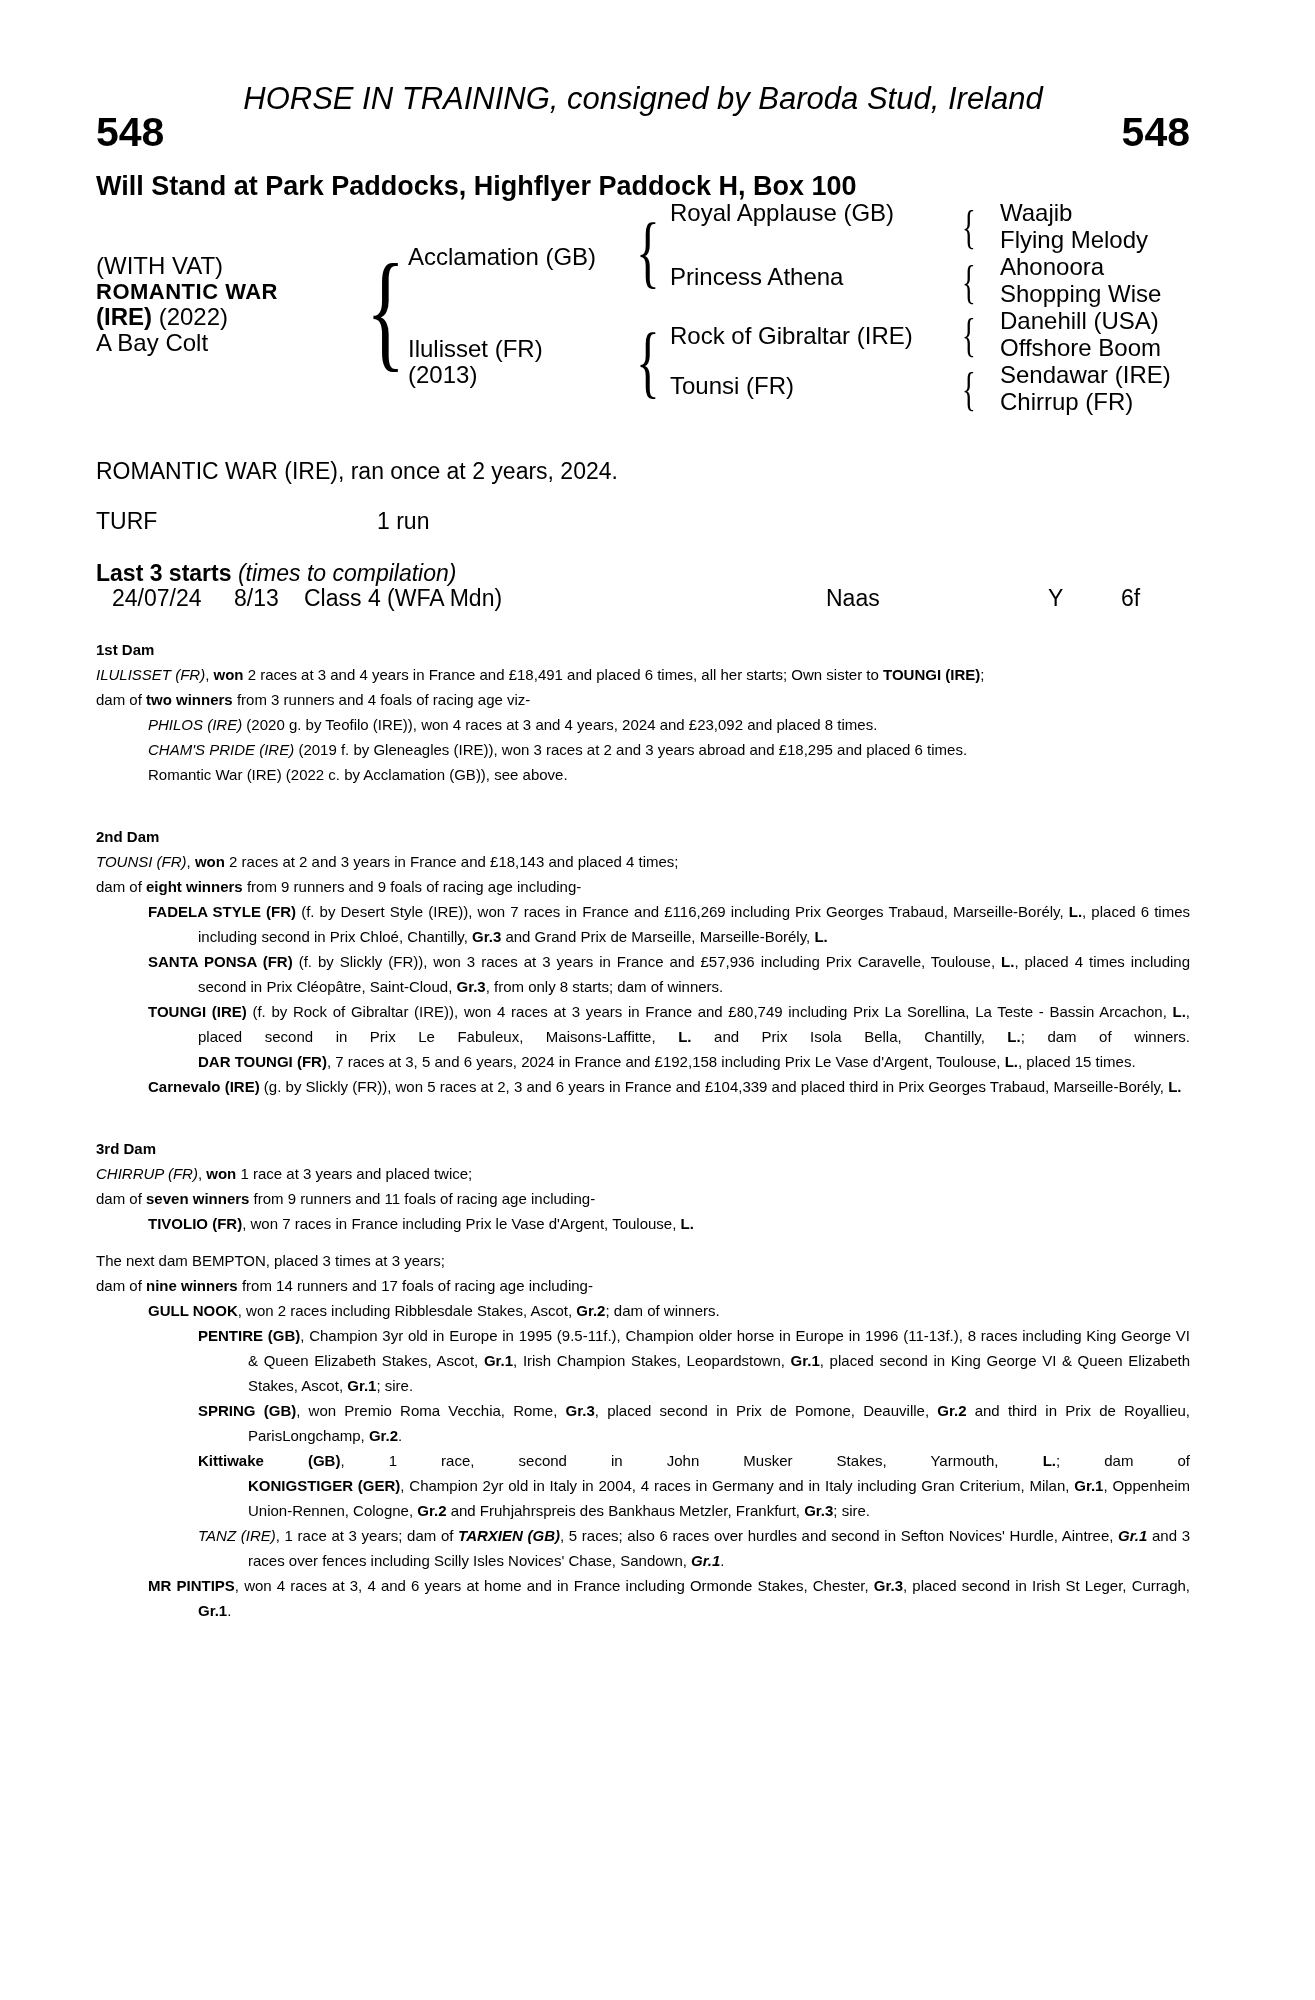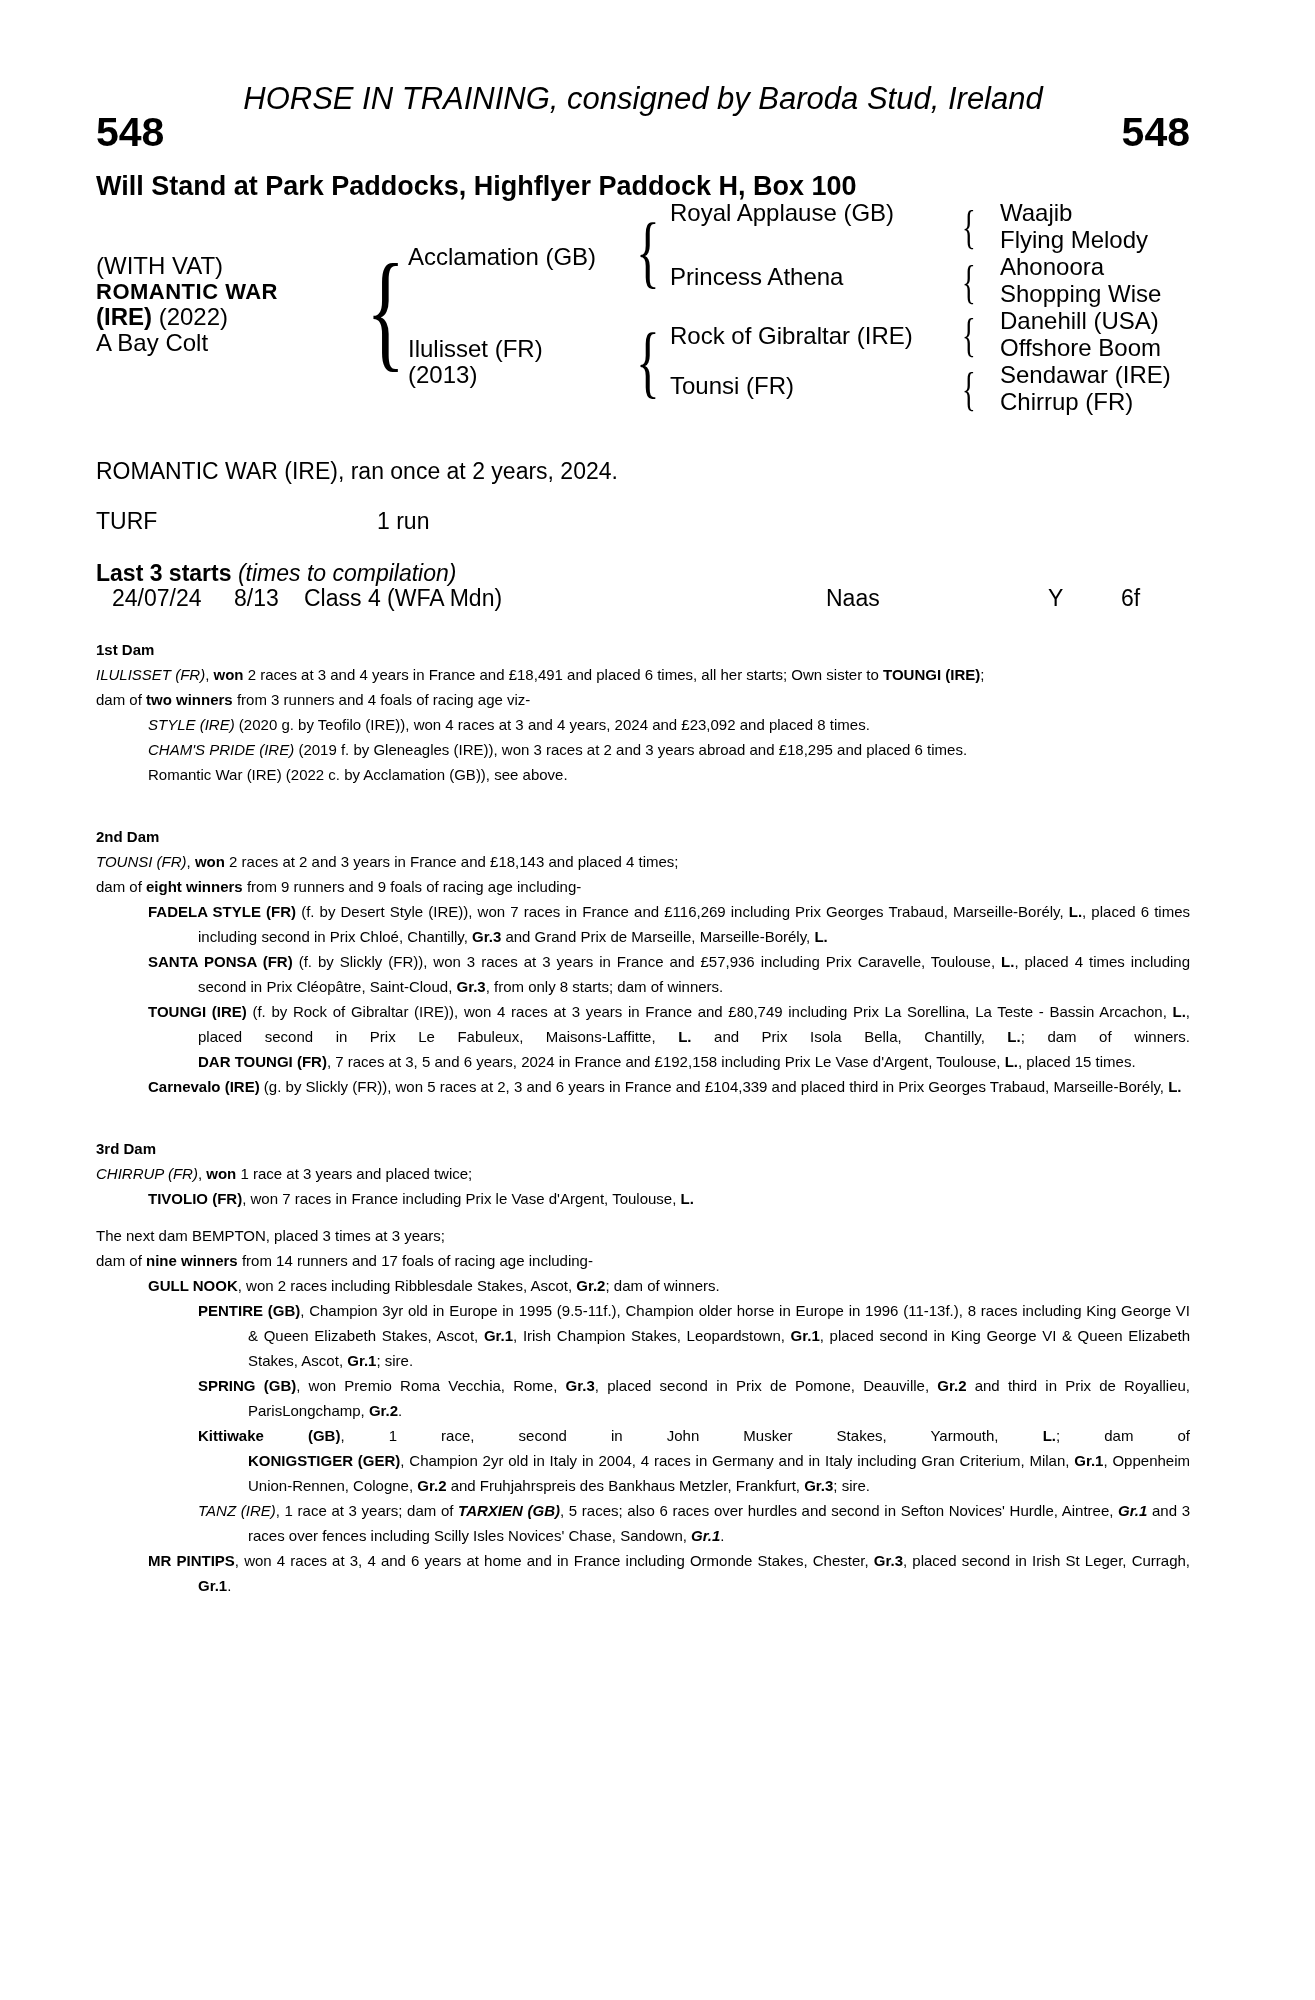--- a/index.html
+++ b/index.html
@@ -123,37 +123,38 @@
     <span class="c-course">Naas</span>
     <span class="c-going">Y</span>
     <span class="c-dist">6f</span>
   </div>
 
   <div class="abs dams">
       <div class="dam-section">
         <div class="dam-header">1st Dam</div>
         <p class="para ind0"><span class="run-i">ILULISSET (FR)</span><span>, </span><span class="run-b">won</span><span> 2 races at 3 and 4 years in France and £18,491 and placed 6 times, all her starts; Own sister to </span><span class="run-b">TOUNGI (IRE)</span><span>;</span></p>
         <p class="para ind0"><span>dam of </span><span class="run-b">two winners</span><span> from 3 runners and 4 foals of racing age viz-</span></p>
-        <p class="para ind1"><span class="run-i">STYLE (IRE)</span><span> (2020 g. by Teofilo (IRE)), won 4 races at 3 and 4 years, 2024 and £23,092 and placed 8 times.</span></p>
+        <p class="para ind1"><span class="run-i">PHILOS (IRE)</span><span> (2020 g. by Teofilo (IRE)), won 4 races at 3 and 4 years, 2024 and £23,092 and placed 8 times.</span></p>
         <p class="para ind1"><span class="run-i">CHAM'S PRIDE (IRE)</span><span> (2019 f. by Gleneagles (IRE)), won 3 races at 2 and 3 years abroad and £18,295 and placed 6 times.</span></p>
         <p class="para ind1"><span>Romantic War (IRE) (2022 c. by Acclamation (GB)), see above.</span></p>
       </div>
       <div class="dam-section">
         <div class="dam-header">2nd Dam</div>
         <p class="para ind0"><span class="run-i">TOUNSI (FR)</span><span>, </span><span class="run-b">won</span><span> 2 races at 2 and 3 years in France and £18,143 and placed 4 times;</span></p>
         <p class="para ind0"><span>dam of </span><span class="run-b">eight winners</span><span> from 9 runners and 9 foals of racing age including-</span></p>
         <p class="para ind1"><span class="run-b">FADELA STYLE (FR)</span><span> (f. by Desert Style (IRE)), won 7 races in France and £116,269 including Prix Georges Trabaud, Marseille-Borély, </span><span class="run-b">L.</span><span>, placed 6 times including second in Prix Chloé, Chantilly, </span><span class="run-b">Gr.3</span><span> and Grand Prix de Marseille, Marseille-Borély, </span><span class="run-b">L.</span></p>
         <p class="para ind1"><span class="run-b">SANTA PONSA (FR)</span><span> (f. by Slickly (FR)), won 3 races at 3 years in France and £57,936 including Prix Caravelle, Toulouse, </span><span class="run-b">L.</span><span>, placed 4 times including second in Prix Cléopâtre, Saint-Cloud, </span><span class="run-b">Gr.3</span><span>, from only 8 starts; dam of winners.</span></p>
         <p class="para ind1 jlast"><span class="run-b">TOUNGI (IRE)</span><span> (f. by Rock of Gibraltar (IRE)), won 4 races at 3 years in France and £80,749 including Prix La Sorellina, La Teste - Bassin Arcachon, </span><span class="run-b">L.</span><span>, placed second in Prix Le Fabuleux, Maisons-Laffitte, </span><span class="run-b">L.</span><span> and Prix Isola Bella, Chantilly, </span><span class="run-b">L.</span><span>; dam of winners.</span></p>
         <p class="para ind2"><span class="run-b">DAR TOUNGI (FR)</span><span>, 7 races at 3, 5 and 6 years, 2024 in France and £192,158 including Prix Le Vase d'Argent, Toulouse, </span><span class="run-b">L.</span><span>, placed 15 times.</span></p>
         <p class="para ind1"><span class="run-b">Carnevalo (IRE)</span><span> (g. by Slickly (FR)), won 5 races at 2, 3 and 6 years in France and £104,339 and placed third in Prix Georges Trabaud, Marseille-Borély, </span><span class="run-b">L.</span></p>
       </div>
       <div class="dam-section">
         <div class="dam-header">3rd Dam</div>
         <p class="para ind0"><span class="run-i">CHIRRUP (FR)</span><span>, </span><span class="run-b">won</span><span> 1 race at 3 years and placed twice;</span></p>
+        <p class="para ind0"><span>dam of </span><span class="run-b">seven winners</span><span> from 9 runners and 11 foals of racing age including-</span></p>
         <p class="para ind1"><span class="run-b">TIVOLIO (FR)</span><span>, won 7 races in France including Prix le Vase d'Argent, Toulouse, </span><span class="run-b">L.</span></p>
       </div>
       <div class="dam-section">
         <p class="para ind0"><span>The next dam BEMPTON, placed 3 times at 3 years;</span></p>
         <p class="para ind0"><span>dam of </span><span class="run-b">nine winners</span><span> from 14 runners and 17 foals of racing age including-</span></p>
         <p class="para ind1"><span class="run-b">GULL NOOK</span><span>, won 2 races including Ribblesdale Stakes, Ascot, </span><span class="run-b">Gr.2</span><span>; dam of winners.</span></p>
         <p class="para ind2"><span class="run-b">PENTIRE (GB)</span><span>, Champion 3yr old in Europe in 1995 (9.5-11f.), Champion older horse in Europe in 1996 (11-13f.), 8 races including King George VI &amp; Queen Elizabeth Stakes, Ascot, </span><span class="run-b">Gr.1</span><span>, Irish Champion Stakes, Leopardstown, </span><span class="run-b">Gr.1</span><span>, placed second in King George VI &amp; Queen Elizabeth Stakes, Ascot, </span><span class="run-b">Gr.1</span><span>; sire.</span></p>
         <p class="para ind2"><span class="run-b">SPRING (GB)</span><span>, won Premio Roma Vecchia, Rome, </span><span class="run-b">Gr.3</span><span>, placed second in Prix de Pomone, Deauville, </span><span class="run-b">Gr.2</span><span> and third in Prix de Royallieu, ParisLongchamp, </span><span class="run-b">Gr.2</span><span>.</span></p>
         <p class="para ind2 jlast"><span class="run-b">Kittiwake (GB)</span><span>, 1 race, second in John Musker Stakes, Yarmouth, </span><span class="run-b">L.</span><span>; dam of</span></p>
         <p class="para ind3"><span class="run-b">KONIGSTIGER (GER)</span><span>, Champion 2yr old in Italy in 2004, 4 races in Germany and in Italy including Gran Criterium, Milan, </span><span class="run-b">Gr.1</span><span>, Oppenheim Union-Rennen, Cologne, </span><span class="run-b">Gr.2</span><span> and Fruhjahrspreis des Bankhaus Metzler, Frankfurt, </span><span class="run-b">Gr.3</span><span>; sire.</span></p>

